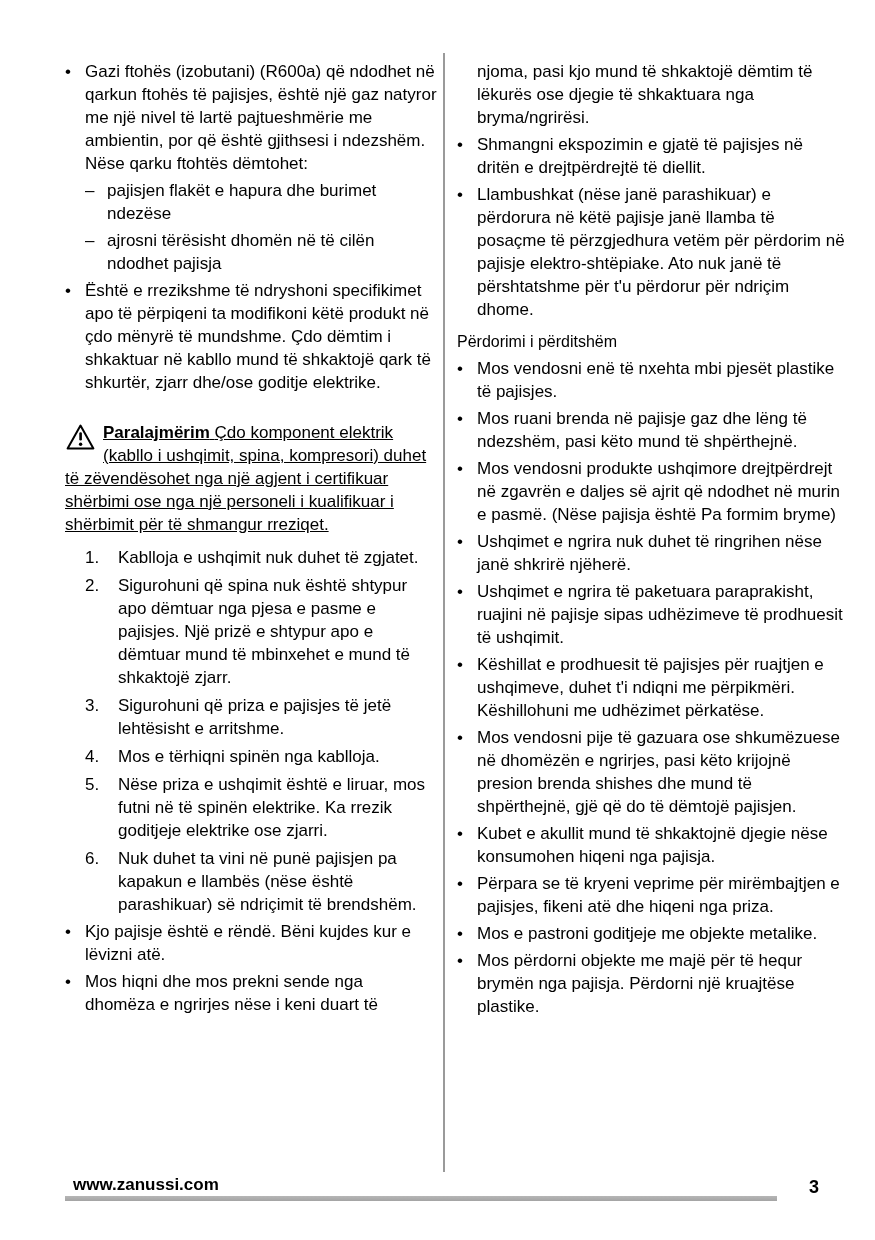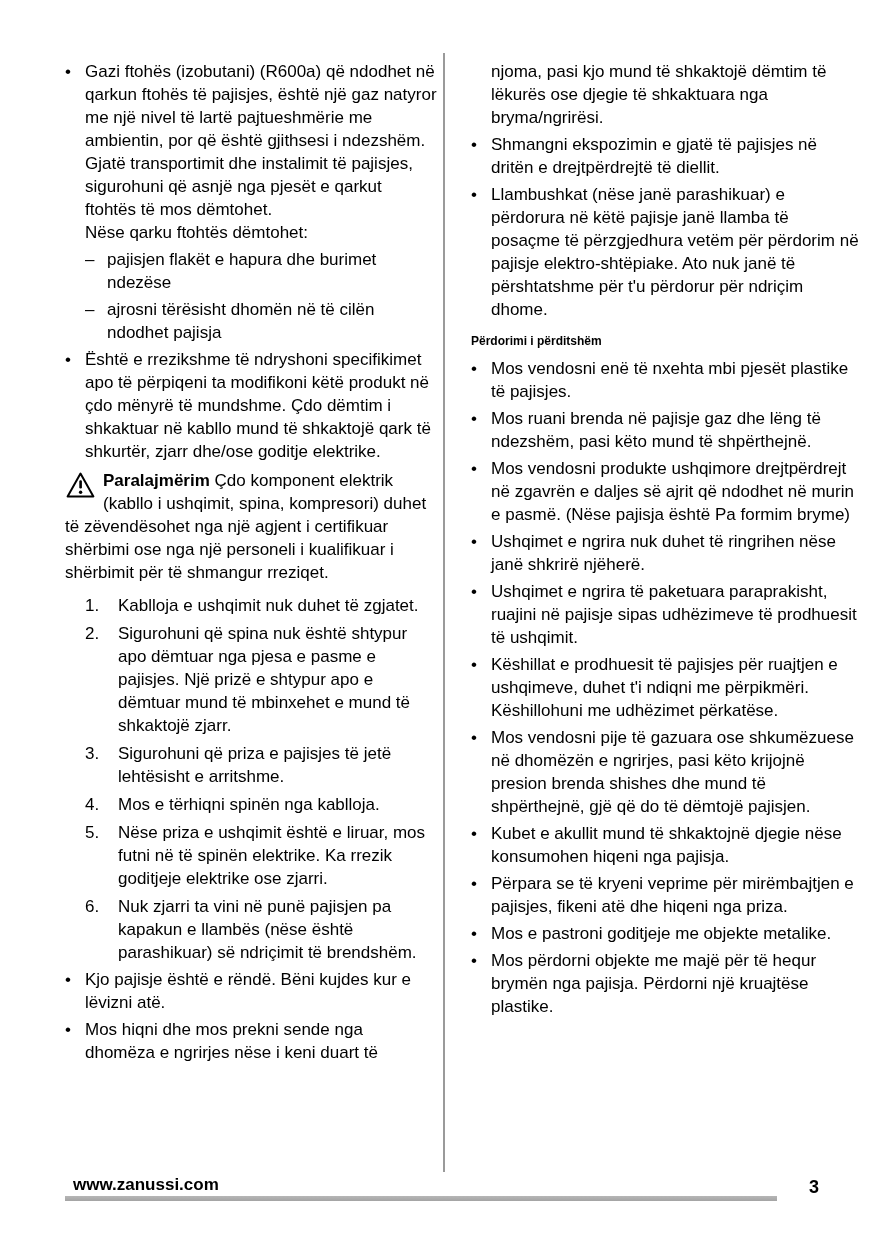--- a/index.html
+++ b/index.html
@@ -9,21 +9,21 @@
     position: relative;
     overflow: hidden;
     font-family: "Liberation Sans", sans-serif;
     font-size: 17px;
     line-height: 23px;
     color: #000000;
     -webkit-font-smoothing: antialiased;
   }
   .col { position: absolute; top: 60px; }
   .col-left  { left: 65px;  width: 372px; }
-  .col-right { left: 471px; width: 390px; }
+  .col-right { left: 457px; width: 390px; }
 
   .divider {
     position: absolute;
     left: 443px; top: 53px;
     width: 2px; height: 1119px;
     background: #9a9a9a;
   }
 
   .li { display: flex; margin-top: 4px; }
   .li .marker { flex: 0 0 20px; }
@@ -32,33 +32,33 @@
   .li.dash { margin-left: 20px; }
   .li.dash .marker { flex: 0 0 22px; }
 
   .li.num { margin-left: 20px; margin-top: 5px; }
   .li.num .marker { flex: 0 0 33px; }
 
   .para-block div { margin: 0; }
 
   .cont-para { margin-left: 20px; }
 
-  .warning { margin: 6px 0 10px 0; }
+  .warning { margin: 27px 0 10px 0; text-decoration: underline; }
   .warn-icon {
     float: left;
     width: 38px; height: 45px;
     padding-top: 2px;
     box-sizing: border-box;
   }
   .warn-label { font-weight: bold; }
 
   h3.heading {
-    font-size: 12px;
+    font-size: 16px;
     line-height: 23px;
-    font-weight: bold;
+    font-weight: normal;
     margin: 9px 0 4px 0;
   }
 
   .footer-site {
     position: absolute;
     left: 73px; top: 1173px;
     font-weight: bold;
     font-size: 17px;
   }
   .footer-bar {
@@ -82,21 +82,20 @@
 <div>
 
   <div class="divider"></div>
 
   <div class="col col-left">
 
     <div class="li" style="margin-top:0">
       <span class="marker">•</span>
       <div class="li-body para-block">
         <div>Gazi ftohës (izobutani) (R600a) që ndodhet në qarkun ftohës të pajisjes, është një gaz natyror me një nivel të lartë pajtueshmërie me ambientin, por që është gjithsesi i ndezshëm.</div>
-        <div>Gjatë transportimit dhe instalimit të pajisjes, sigurohuni që asnjë nga pjesët e qarkut ftohtës të mos dëmtohet.</div>
         <div>Nëse qarku ftohtës dëmtohet:</div>
       </div>
     </div>
 
     <div class="li dash">
       <span class="marker">–</span>
       <div class="li-body">pajisjen flakët e hapura dhe burimet ndezëse</div>
     </div>
     <div class="li dash">
       <span class="marker">–</span>
@@ -135,21 +134,21 @@
     <div class="li num">
       <span class="marker">4.</span>
       <div class="li-body">Mos e tërhiqni spinën nga kablloja.</div>
     </div>
     <div class="li num">
       <span class="marker">5.</span>
       <div class="li-body">Nëse priza e ushqimit është e liruar, mos futni në të spinën elektrike. Ka rrezik goditjeje elektrike ose zjarri.</div>
     </div>
     <div class="li num">
       <span class="marker">6.</span>
-      <div class="li-body">Nuk zjarri ta vini në punë pajisjen pa kapakun e llambës (nëse është parashikuar) së ndriçimit të brendshëm.</div>
+      <div class="li-body">Nuk duhet ta vini në punë pajisjen pa kapakun e llambës (nëse është parashikuar) së ndriçimit të brendshëm.</div>
     </div>
 
     <div class="li">
       <span class="marker">•</span>
       <div class="li-body">Kjo pajisje është e rëndë. Bëni kujdes kur e lëvizni atë.</div>
     </div>
     <div class="li">
       <span class="marker">•</span>
       <div class="li-body">Mos hiqni dhe mos prekni sende nga dhomëza e ngrirjes nëse i keni duart të</div>
     </div>

